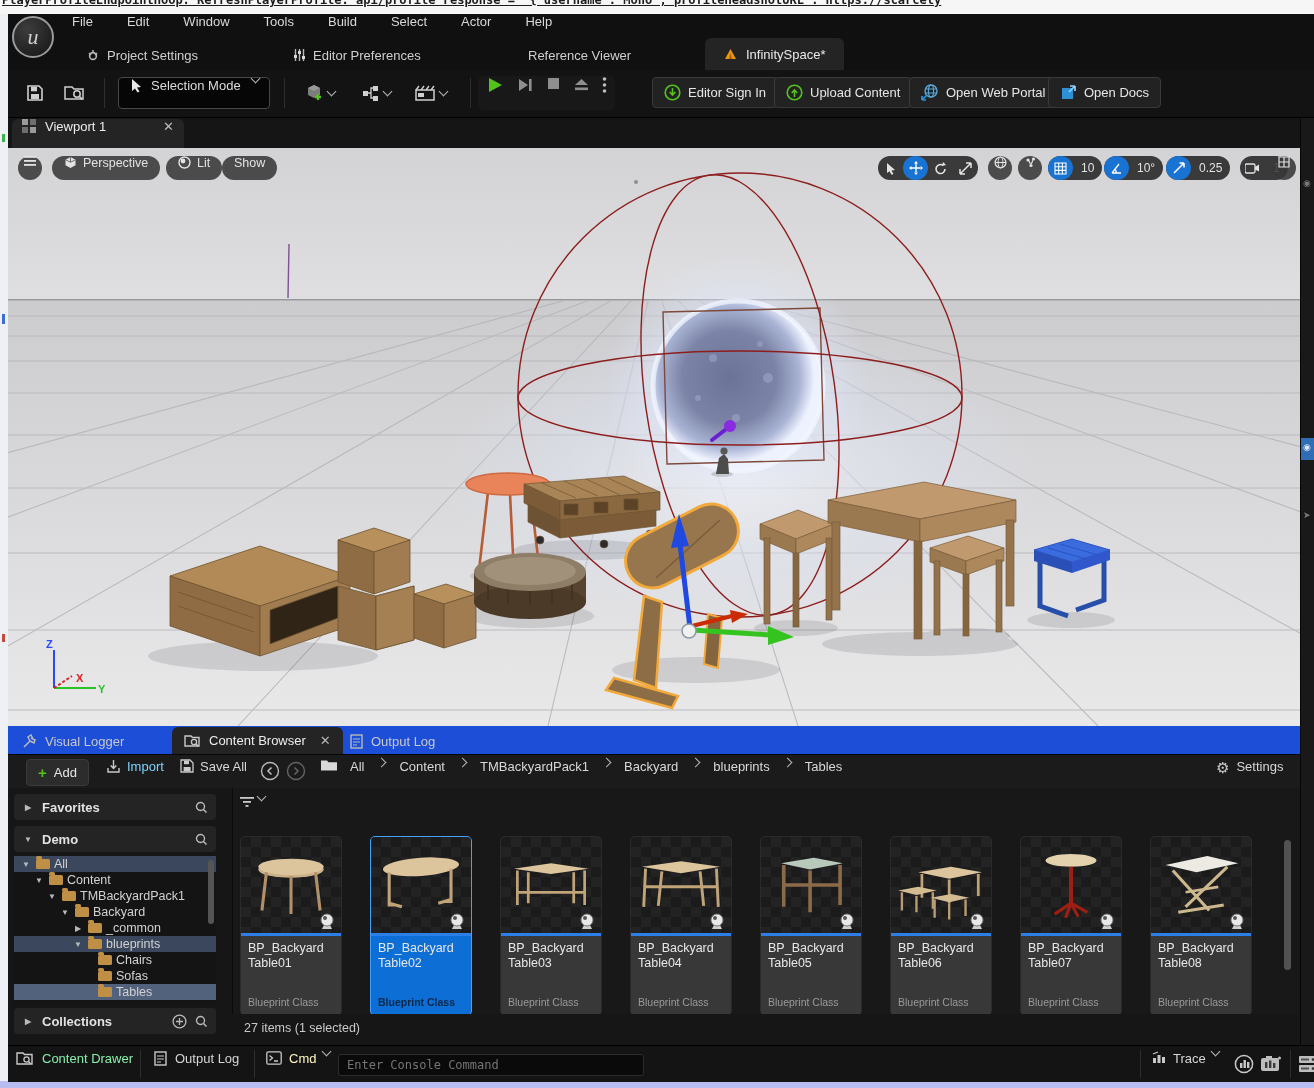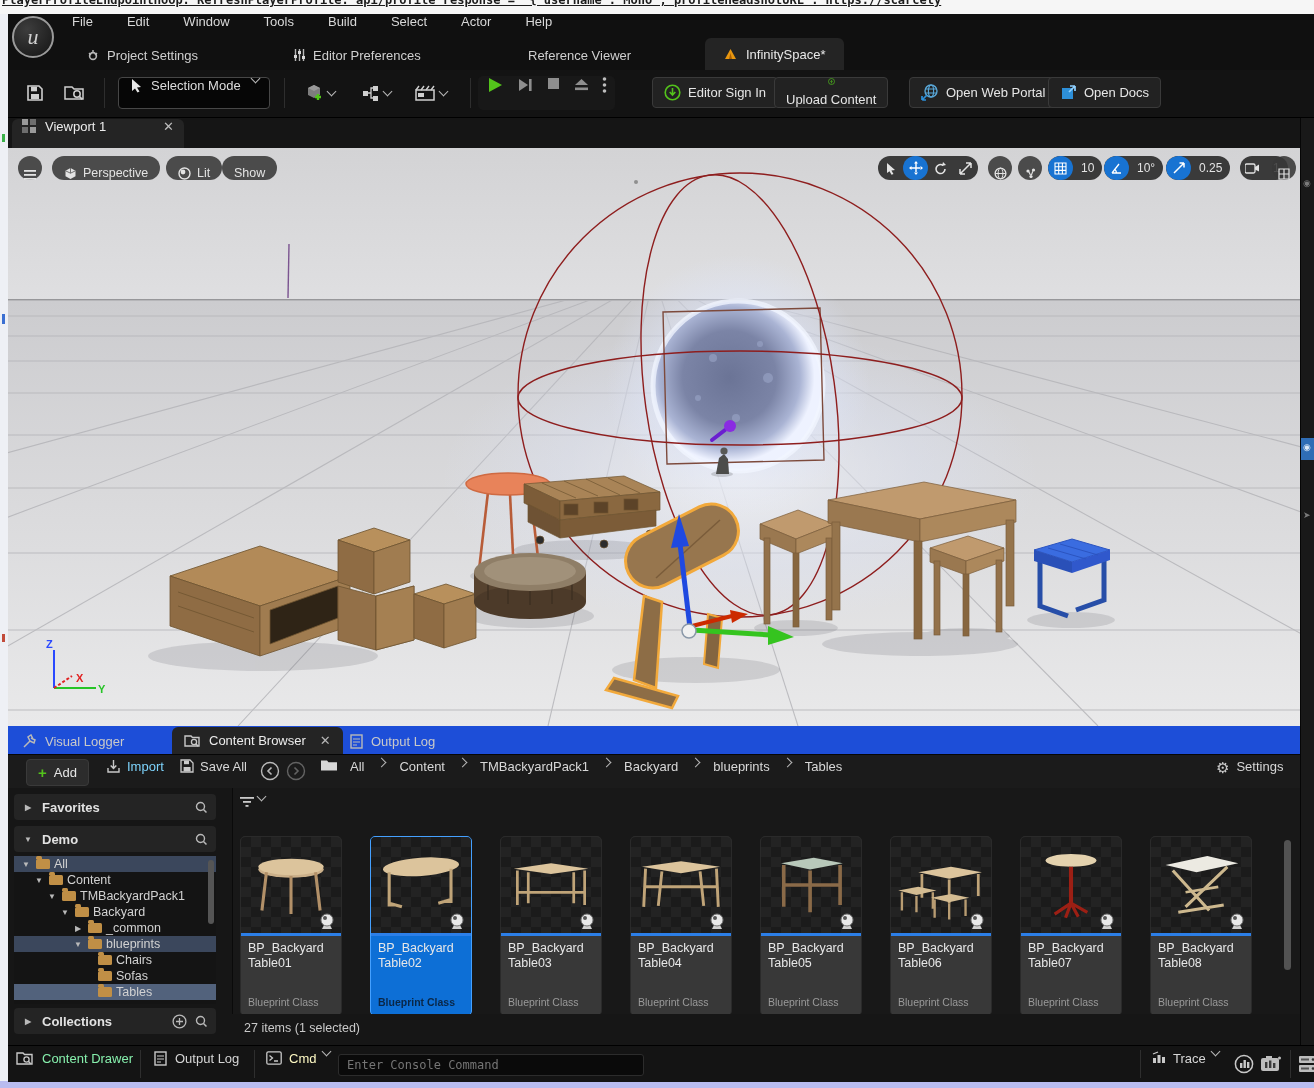--- a/index.html
+++ b/index.html
@@ -15,21 +15,21 @@
   .activetab{background:#242424;border-radius:6px 6px 0 0;display:flex;align-items:center;gap:8px;
              padding:0 18px;height:32px;color:#e9e9e9;}
   .tbtn{display:flex;align-items:center;gap:7px;background:#222222;border:1px solid #3a3a3a;
         border-radius:4px;height:29px;padding:0 11px;color:#e6e6e6;}
   .iconbtn{display:flex;align-items:center;justify-content:center;gap:3px;color:#cfcfcf;}
   .chv{width:6px;height:6px;border-right:1.5px solid #b8b8b8;border-bottom:1.5px solid #b8b8b8;
        transform:rotate(45deg);margin-top:-3px;display:inline-block;}
   .chvr{transform:rotate(-45deg);margin:0 2px;}
   .vsep{width:1px;background:#2e2e2e;}
   
-  .pill{background:rgba(56,56,56,.88);border-radius:12px;height:24px;display:flex;align-items:flex-end;
+  .pill{background:rgba(56,56,56,.88);border-radius:12px;height:24px;display:flex;align-items:flex-start;
         gap:6px;padding:0 12px;color:#e3e3e3;font-size:12.5px;}
   .pillgrp{background:rgba(45,45,45,.92);border-radius:12px;height:24px;display:flex;align-items:center;overflow:hidden;}
   .seg{width:25px;height:24px;display:flex;align-items:center;justify-content:center;}
   .segblue{background:#1873d2;border-radius:12px;}
   .numlab{color:#e3e3e3;font-size:12px;padding:0 8px;}
   
   .paneltab{display:flex;align-items:center;gap:8px;color:#c9c9c9;padding:0 12px;height:28px;}
   .paneltab.active{background:#242424;border-radius:6px 6px 0 0;color:#ececec;}
   .sideheader{background:#242424;border-radius:4px;height:26px;display:flex;align-items:center;
               padding:0 8px;gap:8px;color:#e2e2e2;font-weight:bold;font-size:13px;}
@@ -192,21 +192,21 @@
           </svg>
       </div>
 
       <div class="abs tbtn" style="left:644px;top:7px;">
         <svg width="17" height="17" viewBox="0 0 17 17">
           <circle cx="8.5" cy="8.5" r="7.3" fill="none" stroke="#53c31b" stroke-width="1.6"></circle>
           <path d="M8.5 4v6M5.7 8l2.8 3 2.8-3" fill="none" stroke="#53c31b" stroke-width="1.6"></path>
         </svg>
           <span>Editor Sign In</span>
       </div>
-      <div class="abs tbtn" style="left:766px;top:7px;flex-direction:column;">
+      <div class="abs tbtn" style="left:766px;top:7px;">
         <svg width="17" height="17" viewBox="0 0 17 17">
           <circle cx="8.5" cy="8.5" r="7.3" fill="none" stroke="#53c31b" stroke-width="1.6"></circle>
           <path d="M8.5 13V7M5.7 9l2.8-3 2.8 3" fill="none" stroke="#53c31b" stroke-width="1.6"></path>
         </svg>
           <span>Upload Content</span>
       </div>
       <div class="abs tbtn" style="left:901px;top:7px;">
         <svg width="18" height="17" viewBox="0 0 18 17">
           <circle cx="10" cy="7" r="6" fill="none" stroke="#59a7d8" stroke-width="1.4"></circle>
           <ellipse cx="10" cy="7" rx="2.6" ry="6" fill="none" stroke="#59a7d8" stroke-width="1.1"></ellipse>

